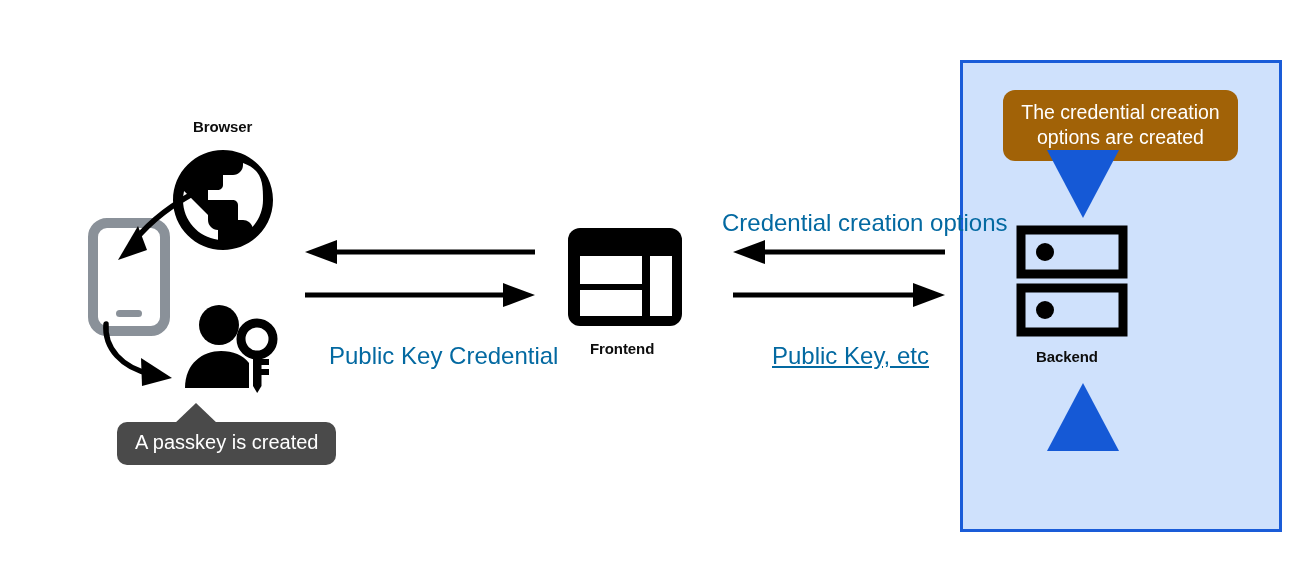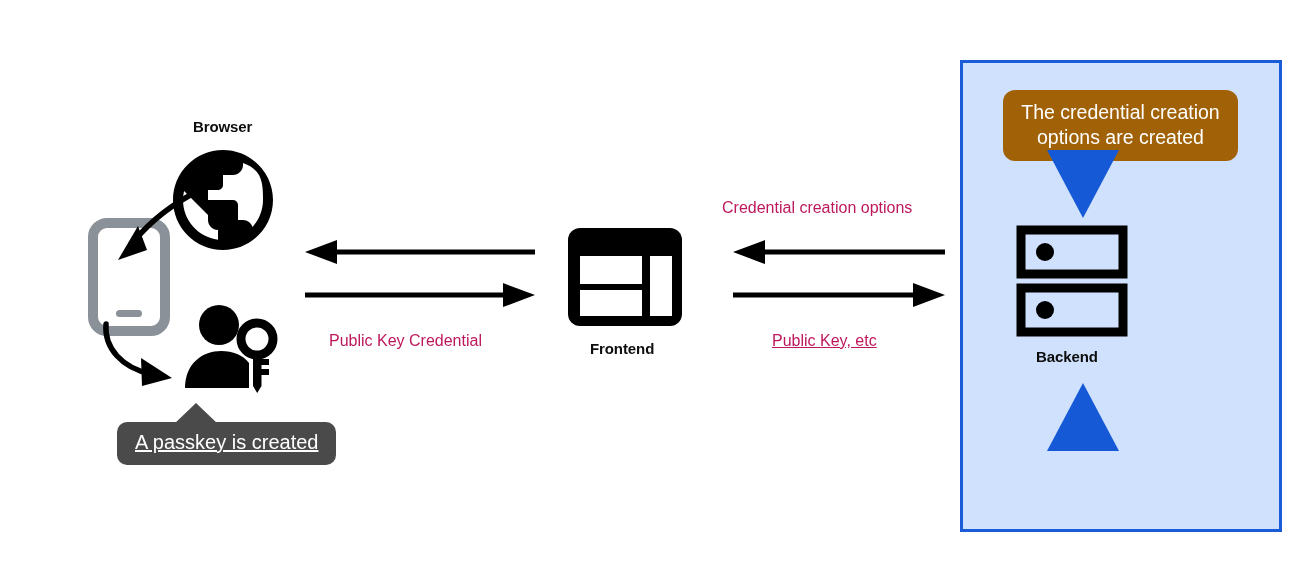--- a/index.html
+++ b/index.html
@@ -28,22 +28,23 @@
     white-space: nowrap;
     line-height: 1.25;
     text-align: center;
   }
   .label-bold {
     font-weight: bold;
     font-size: 15px;
     letter-spacing: -0.1px;
   }
   .label-flow {
-    font-size: 16px;
-    color: #be185d;
+    font-size: 24px;
+    color: #0369a1;
+    margin-top: 10px;
   }
   .label-mono {
     font-family: "Liberation Mono", "DejaVu Sans Mono", monospace;
     font-size: 18px;
     color: #1b1b1b;
     letter-spacing: -0.2px;
   }
 
   
   #backend-panel {
@@ -78,21 +79,20 @@
 
   
   #passkey-tooltip-box {
     background: #4a4a4a;
     color: #ffffff;
     border-radius: 10px;
     font-size: 20px;
     padding: 9px 18px 11px 18px;
     box-sizing: border-box;
     white-space: nowrap;
-    text-decoration: underline;
   }
   #passkey-tooltip-tail {
     width: 0;
     height: 0;
     border-left: 23px solid transparent;
     border-right: 23px solid transparent;
     border-bottom: 22px solid #4a4a4a;
   }
 
   

